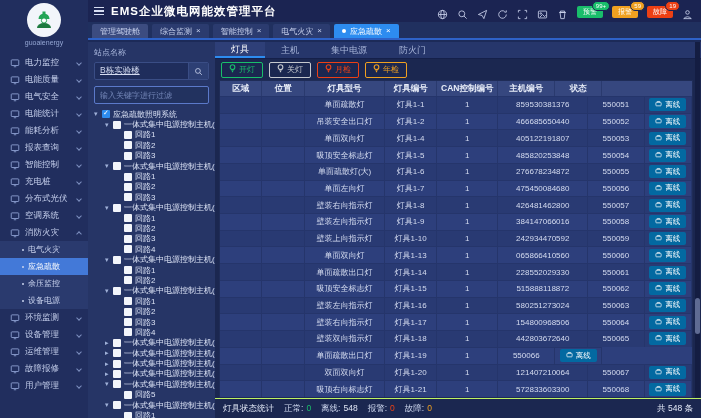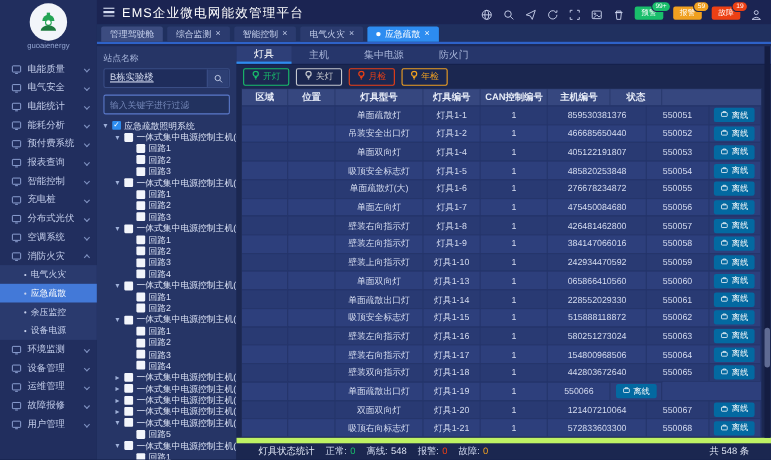--- a/index.html
+++ b/index.html
@@ -19,21 +19,21 @@
   .menu-item.expanded .chev { transform:rotate(-135deg); margin-top:2px; }
   .submenu { background:#2a3a6e; }
   .sub-item { height:17px; display:flex; align-items:center; padding-left:22px; color:#c9d3ee; font-size:8px; cursor:pointer; }
   .sub-item .dot { width:2px; height:2px; border-radius:50%; background:#c9d3ee; margin-right:4px; }
   .sub-item.active { background:#4379d8; color:#fff; }
 
   
   .header { position:absolute; left:88px; right:0; top:0; height:22px; background:#1b2452; display:flex; align-items:center; z-index:4; }
   .burger { width:10px; margin:0 7px 0 6px; cursor:pointer; }
   .burger div { height:1.5px; background:#d7def2; margin:2px 0; }
-  .app-title { color:#ffffff; font-size:11.5px; font-weight:normal; letter-spacing:1px; white-space:nowrap; }
+  .app-title { color:#ffffff; font-size:11.5px; font-weight:bold; letter-spacing:1px; white-space:nowrap; }
   .h-right { margin-left:auto; display:flex; align-items:center; gap:9px; padding-right:8px; }
   .hicon { width:11px; height:11px; cursor:pointer; }
   .hicon svg { width:11px; height:11px; stroke:#ced6ef; fill:none; stroke-width:1.2; }
   .badge-btn { position:relative; height:12px; border-radius:2px; color:#fff; font-size:7px;
     display:flex; align-items:center; padding:0 6px; cursor:pointer; margin-top:2px; }
   .badge-count { position:absolute; top:-5px; right:-7px; font-size:6px; line-height:8px; padding:0 3px;
     border-radius:5px; color:#fff; border:1px solid #1b2452; }
 
   
   .tabstrip { position:absolute; left:88px; right:0; top:22px; height:18px; background:#20305f;
@@ -84,21 +84,21 @@
     border-right:1px solid #2a3a6e; overflow:hidden; white-space:nowrap; }
   .trow { flex:1; display:flex; background:#2d3f7c; }
   .trow:nth-child(odd) { background:#293a73; }
   .td { font-size:8px; color:#d5dcf0; display:flex; align-items:center; justify-content:center;
     border-right:1px solid #25356b; border-top:1px solid #25356b; overflow:hidden; white-space:nowrap; }
   .status-btn { display:flex; align-items:center; gap:3px; background:#0369a1; color:#fff; border:none;
     border-radius:2px; font-size:7.5px; padding:1.5px 6px; cursor:pointer; font-family:inherit; }
   .status-btn svg { width:7px; height:7px; stroke:#fff; fill:none; stroke-width:1.2; }
 
   .m-footer { position:absolute; left:0; right:0; bottom:0; height:20px; background:#1b2750;
-    border-top:5px solid #bef264; display:flex; align-items:center; padding:0 20px; gap:10px; font-size:8.5px; }
+    border-top:1px solid #bef264; display:flex; align-items:center; padding:0 8px; gap:10px; font-size:8.5px; }
   .mf-title { color:#e3e9f7; }
   .mf-stat { color:#cfd8ef; display:flex; gap:3px; }
   .mf-total { margin-left:auto; color:#e3e9f7; }
 
   .vscroll { position:absolute; right:1px; top:0; bottom:20px; width:5px; background:#141d42; }
   .vthumb { position:absolute; top:72%; height:36px; width:5px; background:#5f6b93; border-radius:3px; cursor:pointer; }
 </style>
 </head>
 <body>
 
@@ -115,20 +115,28 @@
         </svg>
       </div>
       <div class="brand-name">guoaienergy</div>
     </div>
     <div id="menu">
         <div class="menu-item">
           <span class="mi-icon"><svg viewBox="0 0 16 16">
               <rect x="2" y="3" width="12" height="9" rx="1"></rect>
               <line x1="6" y1="14" x2="10" y2="14"></line>
             </svg></span>
+          <span>电力监控</span>
+          <span class="chev"></span>
+        </div>
+        <div class="menu-item">
+          <span class="mi-icon"><svg viewBox="0 0 16 16">
+              <rect x="2" y="3" width="12" height="9" rx="1"></rect>
+              <line x1="6" y1="14" x2="10" y2="14"></line>
+            </svg></span>
           <span>电能质量</span>
           <span class="chev"></span>
         </div>
         <div class="menu-item">
           <span class="mi-icon"><svg viewBox="0 0 16 16">
               <rect x="2" y="3" width="12" height="9" rx="1"></rect>
               <line x1="6" y1="14" x2="10" y2="14"></line>
             </svg></span>
           <span>电气安全</span>
           <span class="chev"></span>
@@ -140,28 +148,20 @@
             </svg></span>
           <span>电能统计</span>
           <span class="chev"></span>
         </div>
         <div class="menu-item">
           <span class="mi-icon"><svg viewBox="0 0 16 16">
               <rect x="2" y="3" width="12" height="9" rx="1"></rect>
               <line x1="6" y1="14" x2="10" y2="14"></line>
             </svg></span>
           <span>能耗分析</span>
-          <span class="chev"></span>
-        </div>
-        <div class="menu-item">
-          <span class="mi-icon"><svg viewBox="0 0 16 16">
-              <rect x="2" y="3" width="12" height="9" rx="1"></rect>
-              <line x1="6" y1="14" x2="10" y2="14"></line>
-            </svg></span>
-          <span>预付费系统</span>
           <span class="chev"></span>
         </div>
         <div class="menu-item">
           <span class="mi-icon"><svg viewBox="0 0 16 16">
               <rect x="2" y="3" width="12" height="9" rx="1"></rect>
               <line x1="6" y1="14" x2="10" y2="14"></line>
             </svg></span>
           <span>报表查询</span>
           <span class="chev"></span>
         </div>

